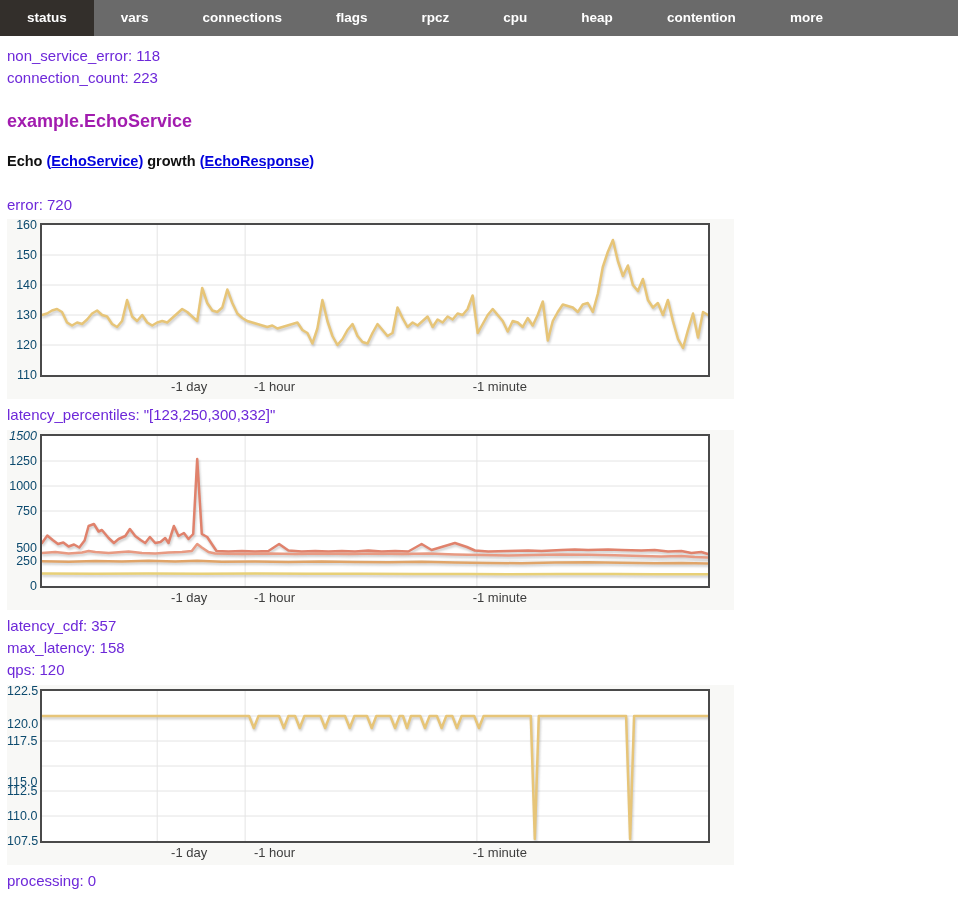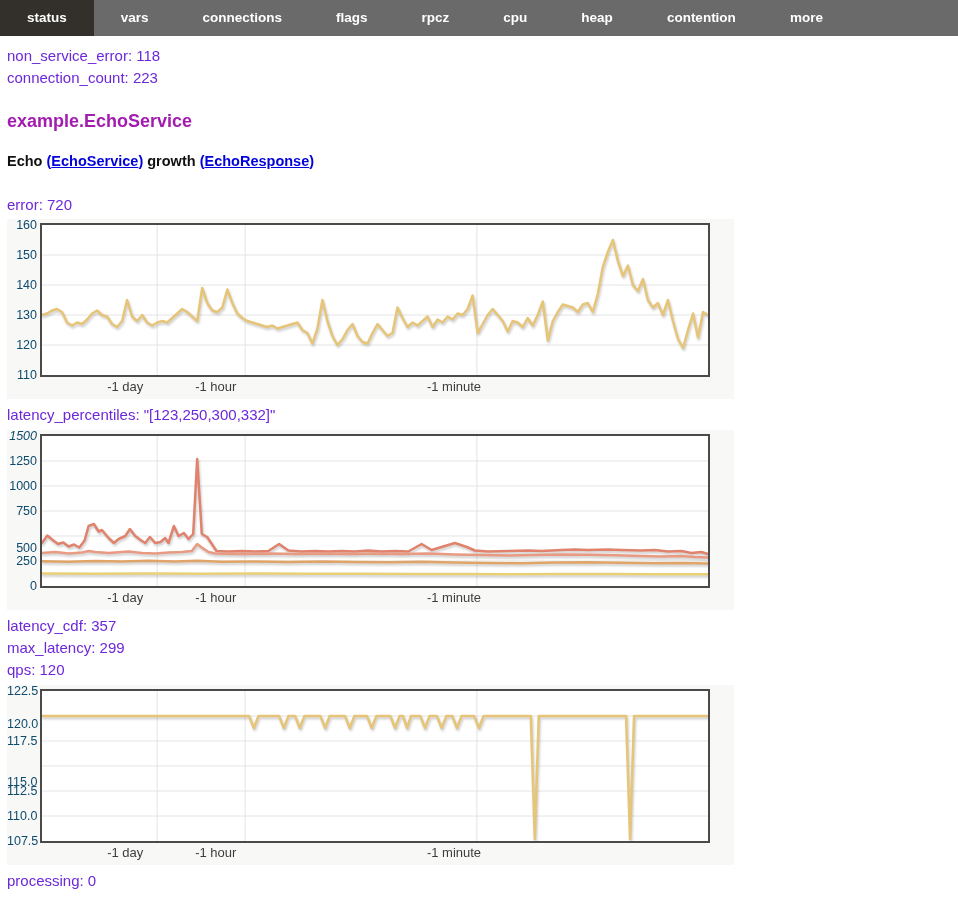--- a/index.html
+++ b/index.html
@@ -55,21 +55,21 @@
   .plot-frame svg { display: block; width: 666px; height: 150px; }
   .grid { stroke: #e4e4e4; stroke-width: 1; }
   .ln {
     fill: none; stroke-width: 2.5;
     stroke-linejoin: round; stroke-linecap: round;
     filter: drop-shadow(1.5px 2.5px 1px rgba(110,110,110,0.35));
   }
   .xlabels { position: relative; height: 21px; }
   .xt {
     position: absolute; top: 2px; width: 100px;
-    text-align: left; font-size: 13px; color: #3d3d3d;
+    text-align: right; font-size: 13px; color: #3d3d3d;
   }
 </style>
 </head>
 <body>
 
 <nav id="nav">
     <div class="tab active">status</div>
     <div class="tab">vars</div>
     <div class="tab">connections</div>
     <div class="tab">flags</div>
@@ -163,21 +163,21 @@
             <div class="xt" style="left: 67.218px;">-1 day</div>
             <div class="xt" style="left: 155.13px;">-1 hour</div>
             <div class="xt" style="left: 386.898px;">-1 minute</div>
           </div>
       </div>
     </div>
   </div>
 
   <div class="stat-list">
       <div class="stat-line">latency_cdf: 357</div>
-      <div class="stat-line">max_latency: 299</div>
+      <div class="stat-line">max_latency: 158</div>
       <div class="stat-line">qps: 120</div>
     </div>
 
   <div class="chart">
     <div class="chart-row">
       <div class="ylabels">
           <div class="yt" style="top: -6px;">122.5</div>
           <div class="yt" style="top: 27px;">120.0</div>
           <div class="yt" style="top: 44px;">117.5</div>
           <div class="yt" style="top: 74px; margin-top: 11px;">115.0</div>

